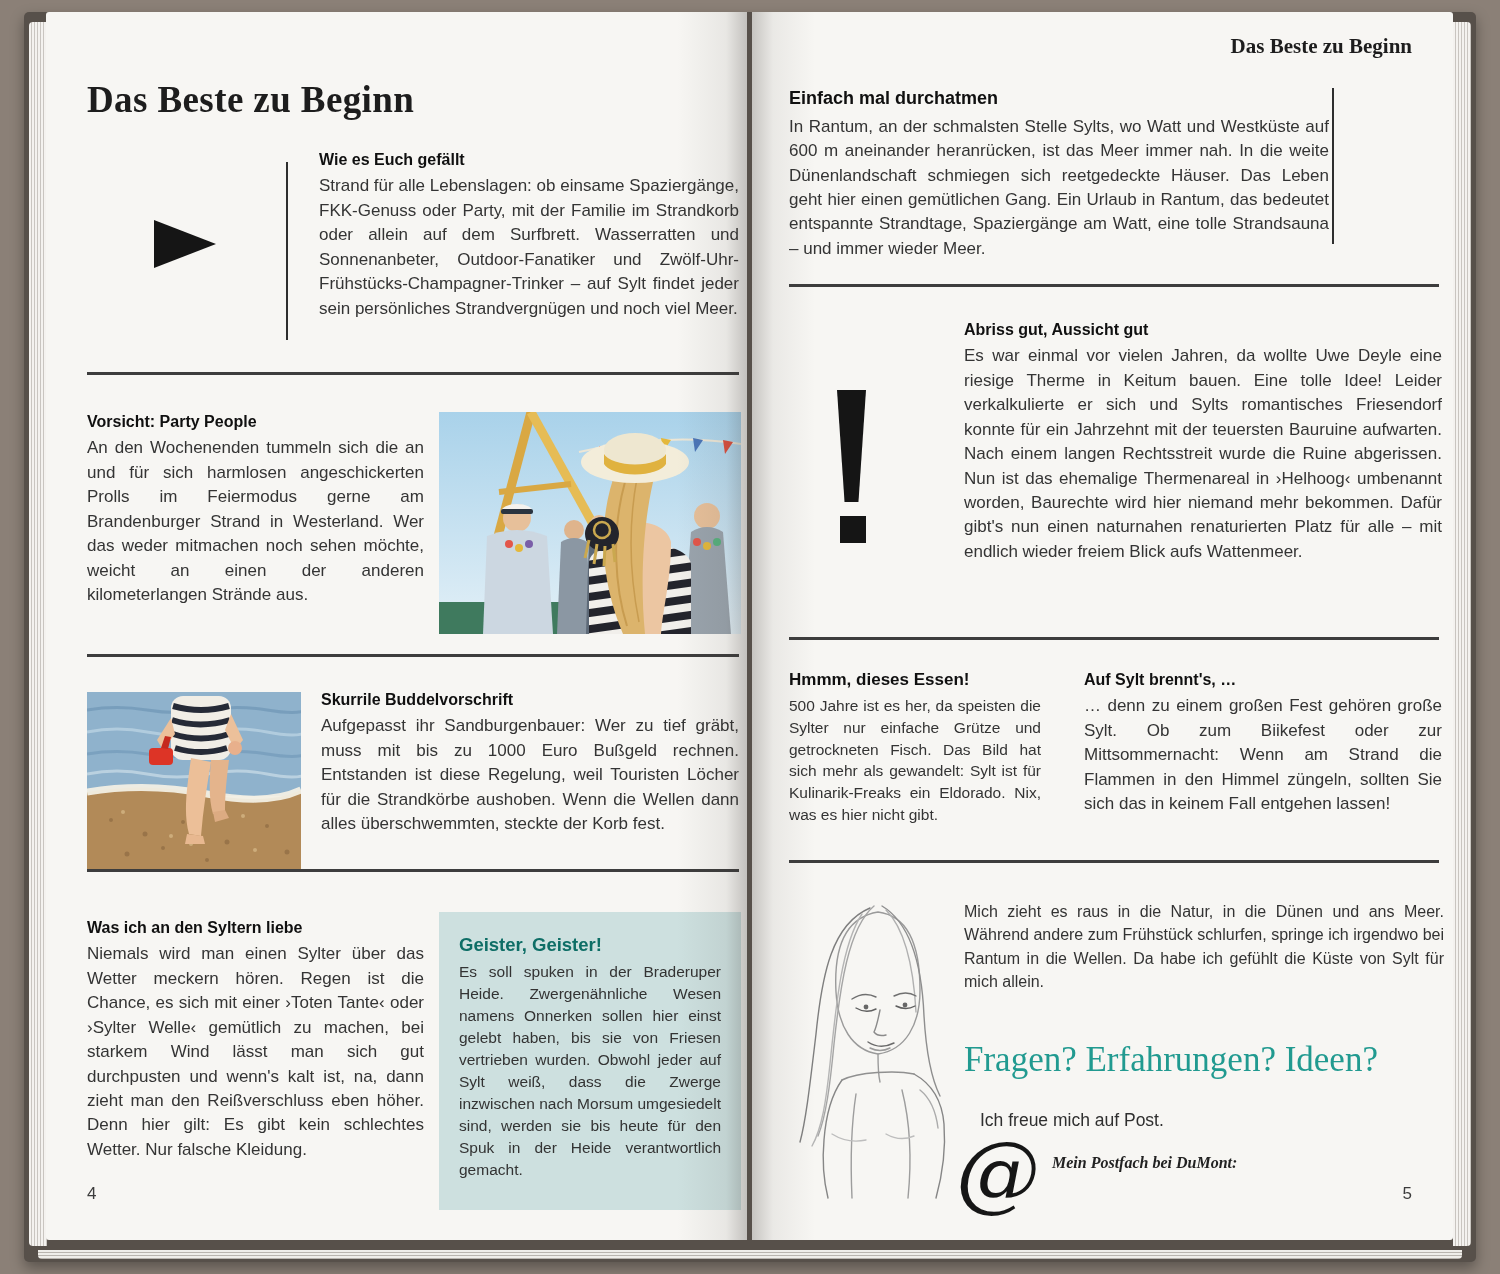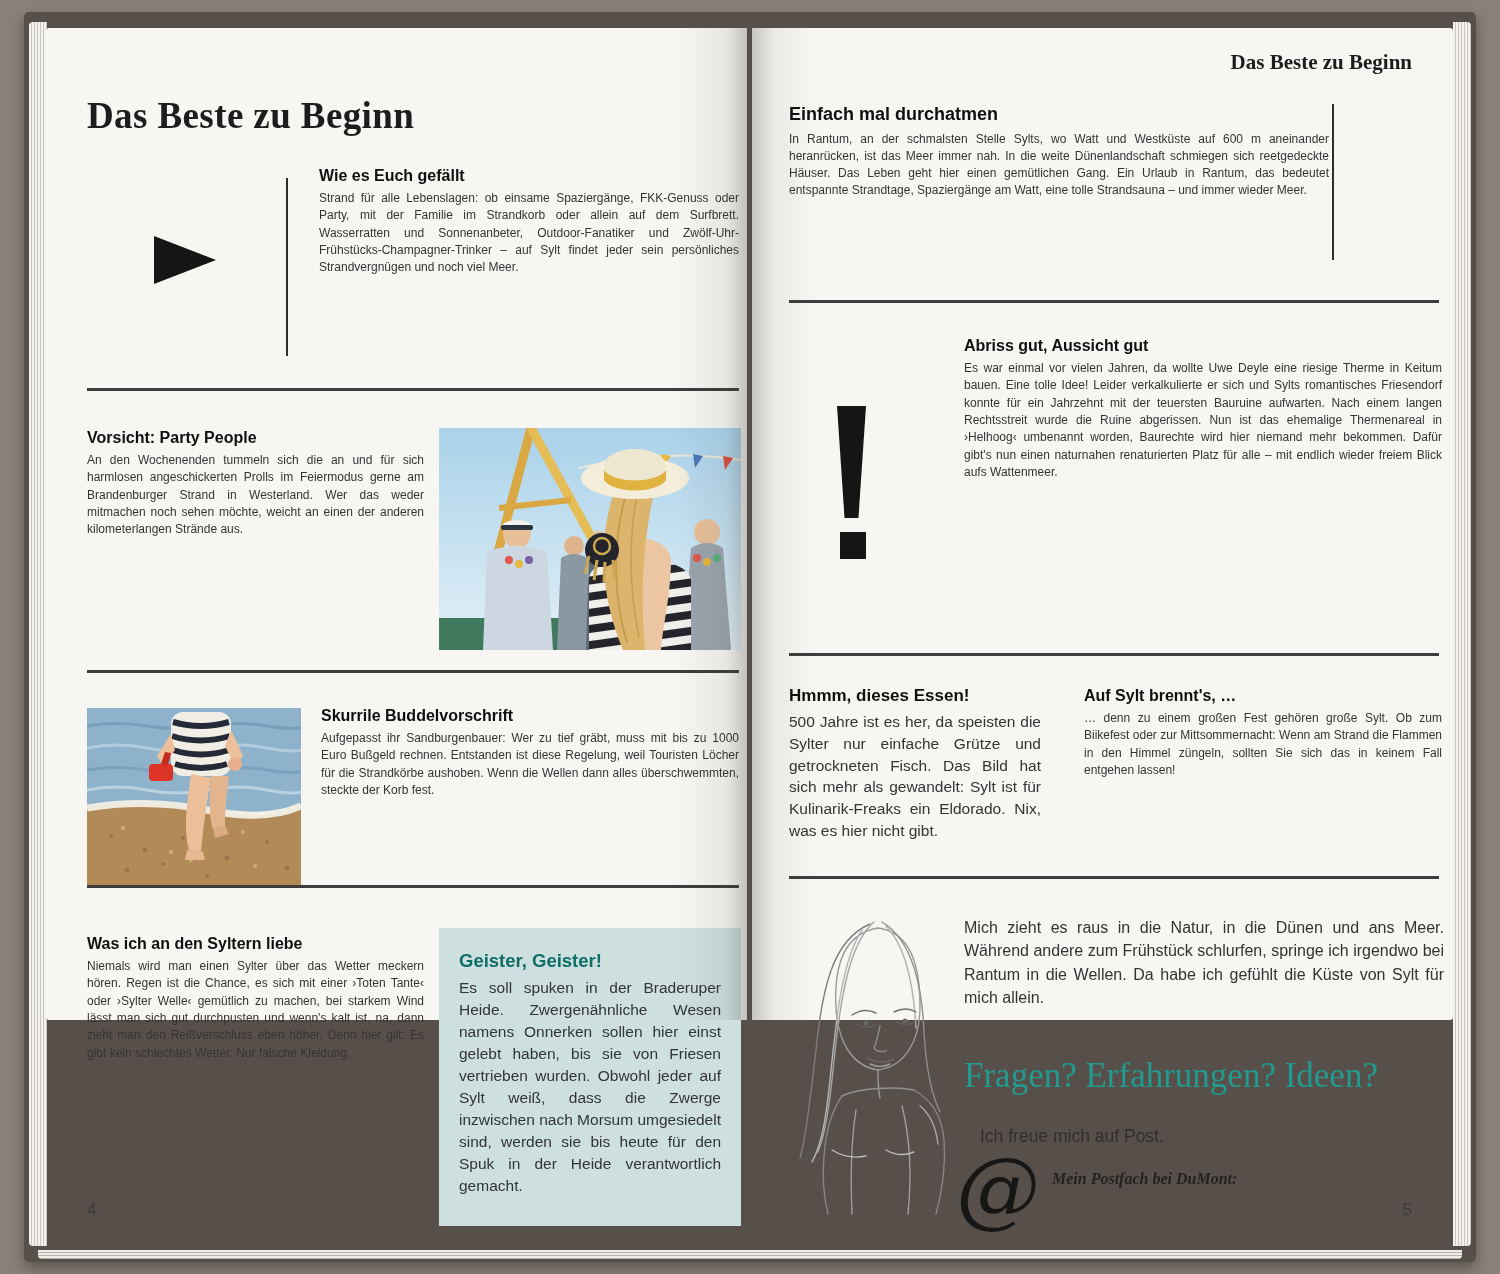--- a/index.html
+++ b/index.html
@@ -5,34 +5,34 @@
   html,body{margin:0;padding:0;}
   .canvas{position:relative;width:1500px;height:1274px;background:#8b8077;overflow:hidden;
           font-family:"Liberation Sans","DejaVu Sans",sans-serif;}
   .book{position:absolute;left:24px;top:12px;width:1452px;height:1250px;background:#57504a;border-radius:5px;
         box-shadow:0 6px 14px rgba(0,0,0,.35);}
   .edge{position:absolute;background:repeating-linear-gradient(90deg,#f4f2ef 0 2px,#c9c5c0 2px 3px);}
   .edge-left{left:5px;top:10px;width:18px;height:1224px;border-radius:4px 0 0 4px;}
   .edge-right{right:5px;top:10px;width:18px;height:1224px;border-radius:0 4px 4px 0;}
   .edge-bottom{position:absolute;left:14px;right:14px;bottom:3px;height:9px;
         background:repeating-linear-gradient(180deg,#efede9 0 2px,#b9b4ae 2px 3px);border-radius:0 0 4px 4px;}
-  .page{position:absolute;top:16px;width:701px;height:992px;background:#f7f6f3;}
+  .page{position:absolute;top:0;width:701px;height:1228px;background:#f7f6f3;}
   .page-left{left:22px;border-radius:3px 0 0 3px;}
   .page-left::after{content:"";position:absolute;inset:0;pointer-events:none;
         background:linear-gradient(to right,rgba(255,255,255,0) 90%,rgba(60,55,50,.08) 97%,rgba(60,55,50,.28) 100%);}
   .page-right{left:728px;border-radius:0 3px 3px 0;}
   .page-right::before{content:"";position:absolute;inset:0;pointer-events:none;
         background:linear-gradient(to right,rgba(60,55,50,.26) 0%,rgba(60,55,50,.07) 3%,rgba(255,255,255,0) 9%);}
   .abs{position:absolute;}
   .page-title{margin:0;font-family:"Liberation Serif","DejaVu Serif",serif;font-weight:700;
         font-size:37px;color:#1d1d1d;letter-spacing:.4px;}
   .running-head{margin:0;font-family:"Liberation Serif","DejaVu Serif",serif;font-weight:700;
         font-size:21px;color:#1d1d1d;text-align:right;}
   .block h2{margin:0 0 5px 0;font-size:16px;font-weight:700;color:#101010;line-height:1.2;}
-  .block p{margin:0;font-size:12px;line-height:1.44;color:#343434;text-align:justify;}
+  .block p{margin:0;font-size:17px;line-height:1.44;color:#343434;text-align:justify;}
   .block.small p{font-size:15.5px;line-height:1.4;}
   .hrule{position:absolute;height:2.5px;background:#3d3d3d;}
   .vrule{position:absolute;width:2px;background:#2e2e2e;}
   .marker{position:absolute;width:0;height:0;border-left:62px solid #151515;
         border-top:24px solid transparent;border-bottom:24px solid transparent;}
   .excl-bar{position:absolute;background:#151515;clip-path:polygon(0 0,100% 0,74% 100%,26% 100%);}
   .excl-dot{position:absolute;background:#151515;}
   .photo{position:absolute;overflow:hidden;}
   .photo svg{display:block;}
   .tealbox{position:absolute;background:#cde0df;padding:22px 20px;box-sizing:border-box;}

